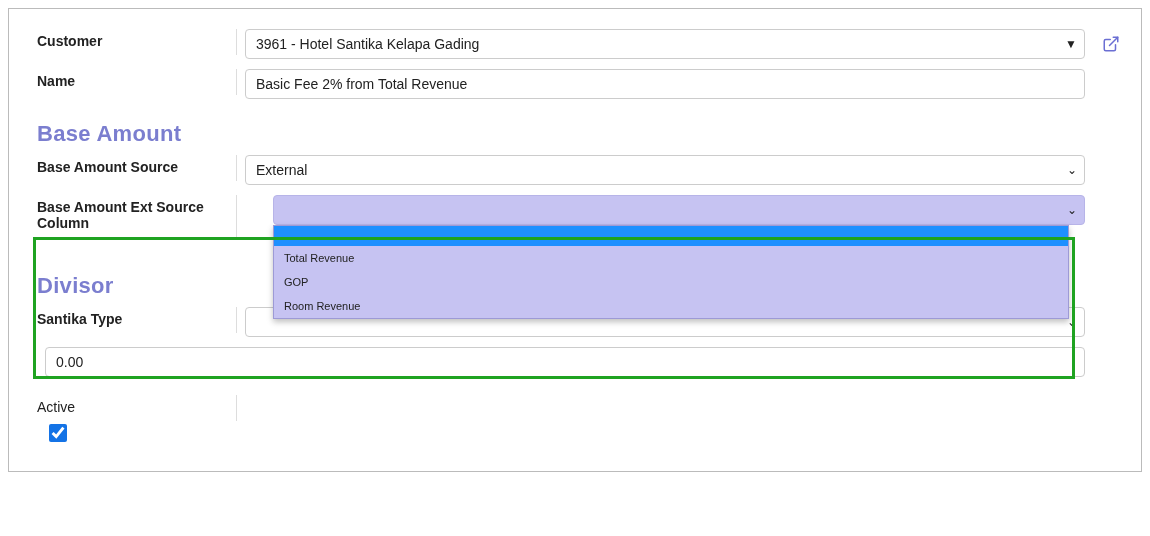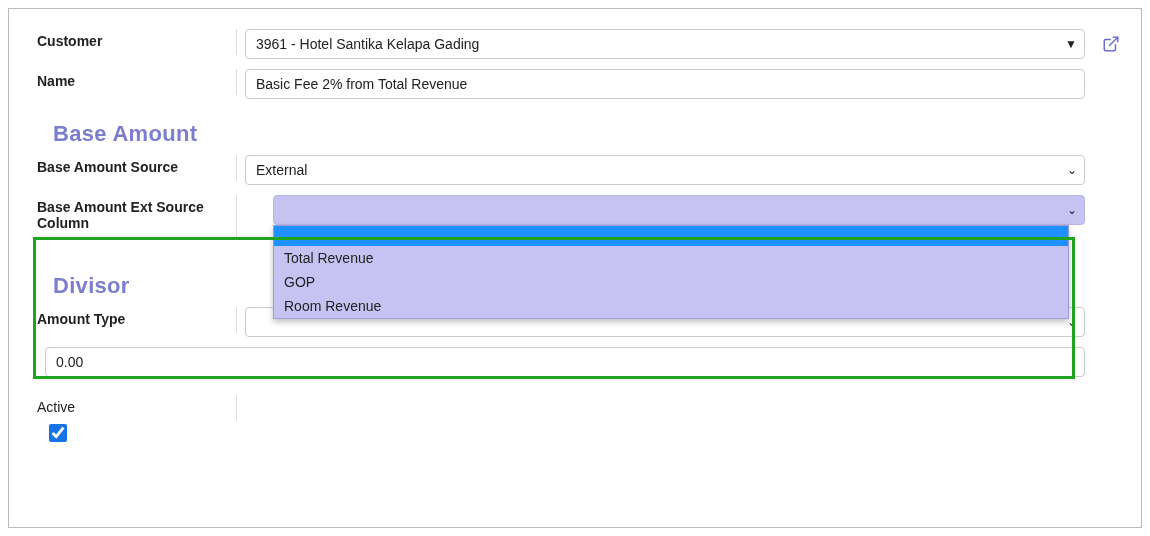--- a/index.html
+++ b/index.html
@@ -8,21 +8,21 @@
     padding: 8px;
     font-family: Arial, Helvetica, sans-serif;
     font-size: 14px;
     color: #333;
     background: #fff;
   }
   .panel {
     border: 1px solid #bbb;
     padding: 20px 20px 24px 28px;
     width: 1134px;
-    height: 520px;
+    height: 464px;
     position: relative;
   }
   .row {
     display: flex;
     align-items: flex-start;
     margin-bottom: 10px;
   }
   .label-col {
     width: 200px;
     flex-shrink: 0;
@@ -69,21 +69,20 @@
     font-size: 12px;
     color: #222;
   }
   .section-heading {
     color: #7b7ecf;
     font-size: 22px;
     font-weight: 700;
     letter-spacing: 0.3px;
     margin-top: 22px;
     margin-bottom: 8px;
-    margin-left: 16px;
   }
   .external-link {
     flex-shrink: 0;
     width: 20px;
     height: 20px;
     display: inline-flex;
     align-items: center;
     justify-content: center;
     cursor: pointer;
     color: #6b6fd3;
@@ -114,21 +113,21 @@
     left: 0;
     right: 16px;
     top: 30px;
     background: #c6c3f2;
     border: 1px solid #9d9ad6;
     box-shadow: 0 3px 6px rgba(0,0,0,0.25);
     z-index: 10;
   }
   .dropdown-list .opt {
     padding: 2px 10px;
-    font-size: 14px;
+    font-size: 11px;
     line-height: 20px;
     color: #222;
     cursor: pointer;
   }
   .dropdown-list .opt.selected {
     background: #1e90ff;
     color: #fff;
     height: 20px;
   }
   .checkbox {
@@ -191,21 +190,21 @@
           <div class="opt">GOP</div>
           <div class="opt">Room Revenue</div>
         </div>
       </div>
     </div>
   </div>
 
   <div class="section-heading" style="margin-top: 34px;">Divisor</div>
 
   <div class="row">
-    <div class="label-col">Amount Type</div>
+    <div class="label-col">Santika Type</div>
     <div class="value-col" style="padding-right: 36px;">
       <div class="select-wrap">
         <input class="select-input" type="text" readonly="" value="" style="">
         <span class="select-caret">⌄</span>
       </div>
     </div>
   </div>
 
   <div class="row">
     <div class="value-col" style="padding-right: 36px;">

